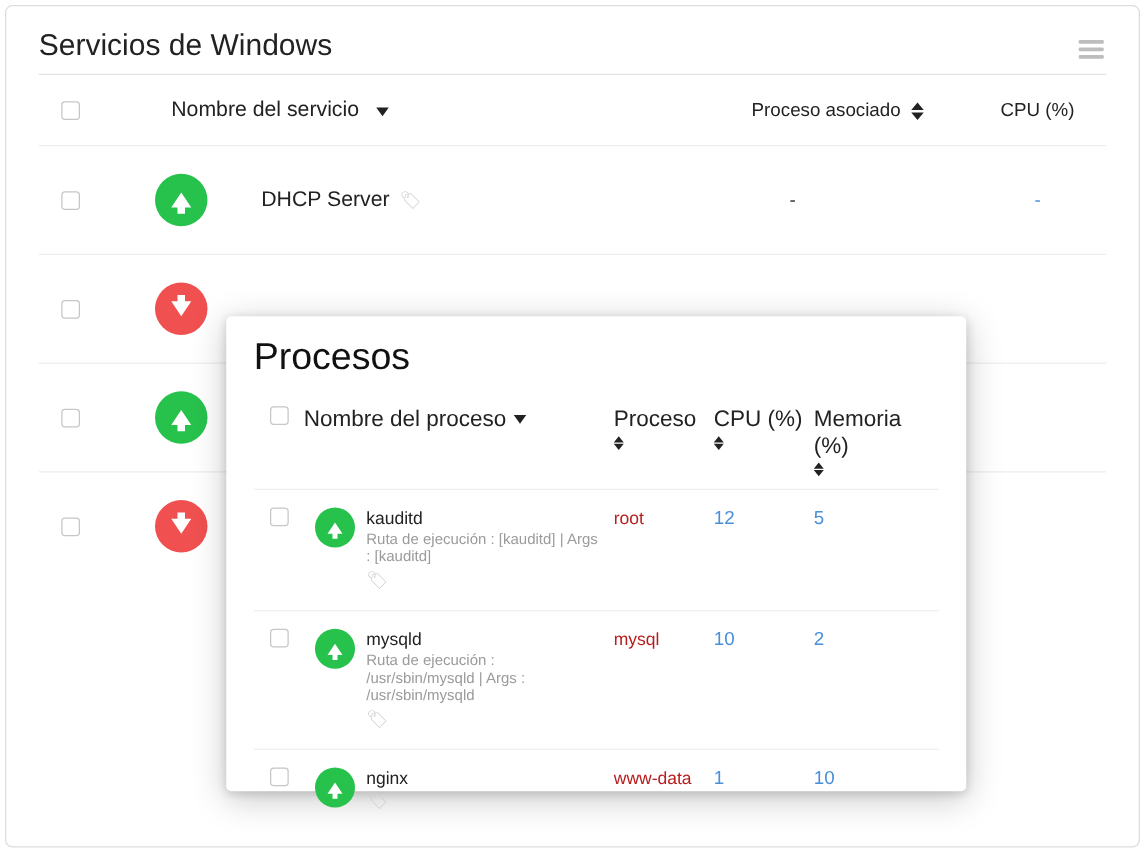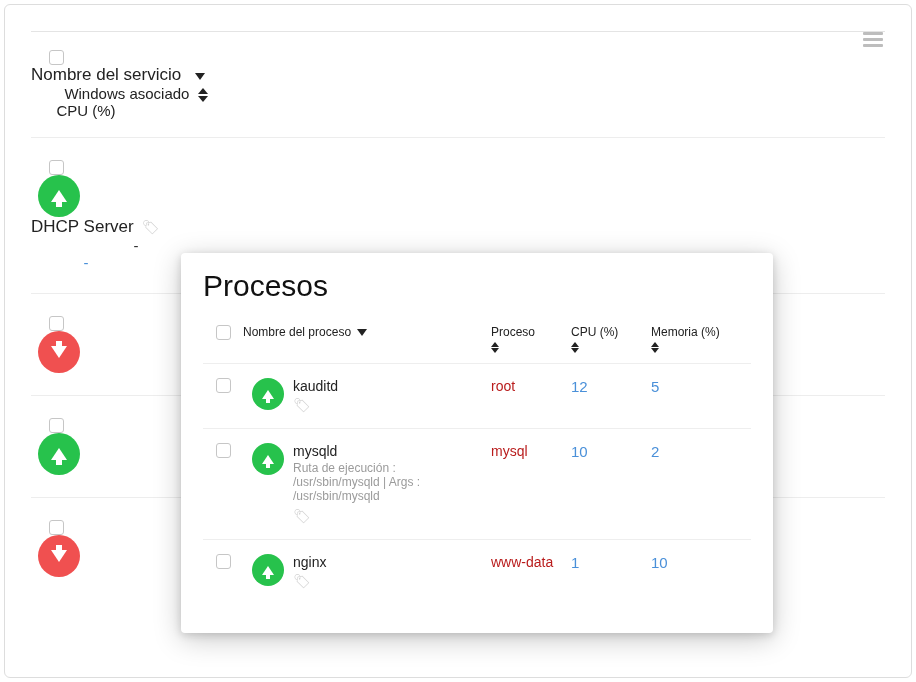--- a/index.html
+++ b/index.html
@@ -2,23 +2,23 @@
 <html><head>
 <meta charset="utf-8">
 <style>
   * { box-sizing: border-box; margin: 0; padding: 0; }
   body { font-family: -apple-system, BlinkMacSystemFont, "Segoe UI", Helvetica, Arial, sans-serif; background: #fff; width: 916px; height: 682px; position: relative; overflow: hidden; }
   .outer { border: 1px solid #ddd; border-radius: 6px; width: 908px; height: 674px; margin: 4px; position: relative; padding: 18px 26px; }
   .hamburger { position: absolute; top: 24px; right: 28px; cursor: pointer; }
   .hamburger div { width: 20px; height: 3px; background: #bdbdbd; margin: 3px 0; border-radius: 1px; }
   h2.section-title { font-size: 24px; font-weight: 500; color: #222; margin-bottom: 6px; }
   hr.rule { border: none; border-top: 1px solid #e4e4e4; margin: 8px 0 0 0; }
-  .svc-header, .svc-row { display: flex; align-items: flex-start; border-bottom: 1px solid #ededed; flex-direction: column; }
+  .svc-header, .svc-row { display: flex; align-items: center; border-bottom: 1px solid #ededed; }
   .svc-header { padding: 18px 0; font-size: 15px; color: #222; font-weight: 500; }
-  .svc-row { padding: 22px 0; }
+  .svc-row { padding: 22px 0; gap: 36px; }
   .col-check { width: 50px; display:flex; justify-content:center; }
   .col-status { width: 56px; display:flex; justify-content:center; }
   .col-name { flex: 1; font-size: 17px; color: #222; display:flex; align-items:center; gap:8px;}
   .col-proc { width: 210px; text-align: center; font-size: 15px; color:#222; }
   .col-cpu { width: 110px; text-align: center; font-size: 15px; }
   .checkbox { width: 15px; height: 15px; border: 1.5px solid #c6c6c6; border-radius: 3px; background:#fff; cursor:pointer; }
   .status-circle { width: 42px; height: 42px; border-radius: 50%; display:flex; align-items:center; justify-content:center; }
   .status-up { background:#27c24c; }
   .status-down { background:#f05050; }
   .arrow-up, .arrow-down { width:0; height:0; border-left:8px solid transparent; border-right:8px solid transparent; }
@@ -30,21 +30,21 @@
   .sort-caret { display:inline-block; margin-left:6px; vertical-align:middle; }
   .caret-down { width:0;height:0;border-left:5px solid transparent;border-right:5px solid transparent;border-top:7px solid #222;display:inline-block;}
   .sort-both { display:inline-flex; flex-direction:column; gap:2px; vertical-align:middle; margin-left:4px;}
   .sort-both .up{width:0;height:0;border-left:5px solid transparent;border-right:5px solid transparent;border-bottom:6px solid #222;}
   .sort-both .dn{width:0;height:0;border-left:5px solid transparent;border-right:5px solid transparent;border-top:6px solid #222;}
   .link-blue { color:#4a90d9; }
   .dash { color:#333; }
   
   .proc-card { position:absolute; left:176px; top:248px; width:592px; height:380px; background:#fff; border-radius:4px; box-shadow: 0 6px 28px rgba(0,0,0,0.22), 0 2px 8px rgba(0,0,0,0.15); padding: 16px 22px; }
   .proc-title { font-size: 30px; font-weight: 400; color:#111; margin-bottom: 12px; }
-  .proc-header { display:flex; align-items:flex-start; border-bottom:1px solid #eee; padding: 10px 0; font-size:12px; color:#222;}
+  .proc-header { display:flex; align-items:flex-start; border-bottom:1px solid #eee; padding: 10px 0; font-size:18px; color:#222;}
   .pc-check{ width:40px; display:flex; justify-content:center; align-items:center;}
   .pc-name{ flex:1; display:flex; align-items:center; gap:6px;}
   .pc-user{ width:80px; }
   .pc-cpu{ width:80px; text-align:left;}
   .pc-mem{ width:100px; text-align:left;}
   .proc-row{ display:flex; align-items:flex-start; border-bottom:1px solid #eee; padding:14px 0;}
   .pc-status{ width:50px; display:flex; justify-content:center;}
   .proc-status-circle{ width:32px; height:32px; border-radius:50%; display:flex; align-items:center; justify-content:center; background:#27c24c;}
   .proc-status-circle .mini-up{width:0;height:0;border-left:6px solid transparent;border-right:6px solid transparent;border-bottom:9px solid #fff;position:relative;}
   .proc-status-circle .mini-up::after{content:"";position:absolute;left:-2px;top:8px;width:4px;height:5px;background:#fff;}
@@ -62,33 +62,34 @@
 </head>
 <body>
 
 <div class="outer">
   <div class="hamburger">
     <div></div>
       <div></div>
       <div></div>
   </div>
 
+  <h2 class="section-title">Servicios de Windows</h2>
   <hr class="rule">
 
   <div class="svc-header">
     <div class="col-check">
         <div class="checkbox"></div>
       </div>
     <div class="col-status"></div>
     <div class="col-name">
       <span>Nombre del servicio</span>
       <span class="sort-caret"><span class="caret-down"></span></span>
     </div>
     <div class="col-proc">
-      <span>Windows asociado</span>
+      <span>Proceso asociado</span>
       <span class="sort-both">
           <span class="up"></span>
           <span class="dn"></span>
         </span>
     </div>
     <div class="col-cpu">
       <span>CPU (%)</span>
     </div>
   </div>
 
@@ -189,20 +190,21 @@
       <div class="pc-check">
           <div class="checkbox"></div>
         </div>
       <div class="pc-status">
           <div class="proc-status-circle">
             <div class="mini-up"></div>
           </div>
         </div>
       <div class="pc-name-col">
         <div class="proc-name">kauditd</div>
+        <div class="proc-sub">Ruta de ejecución : [kauditd] | Args : [kauditd]</div>
         <span class="tag-icon">🏷</span>
       </div>
       <div class="pc-user">root</div>
       <div class="pc-cpu link-blue">12</div>
       <div class="pc-mem link-blue">5</div>
     </div>
 
     <div class="proc-row">
       <div class="pc-check">
           <div class="checkbox"></div>

